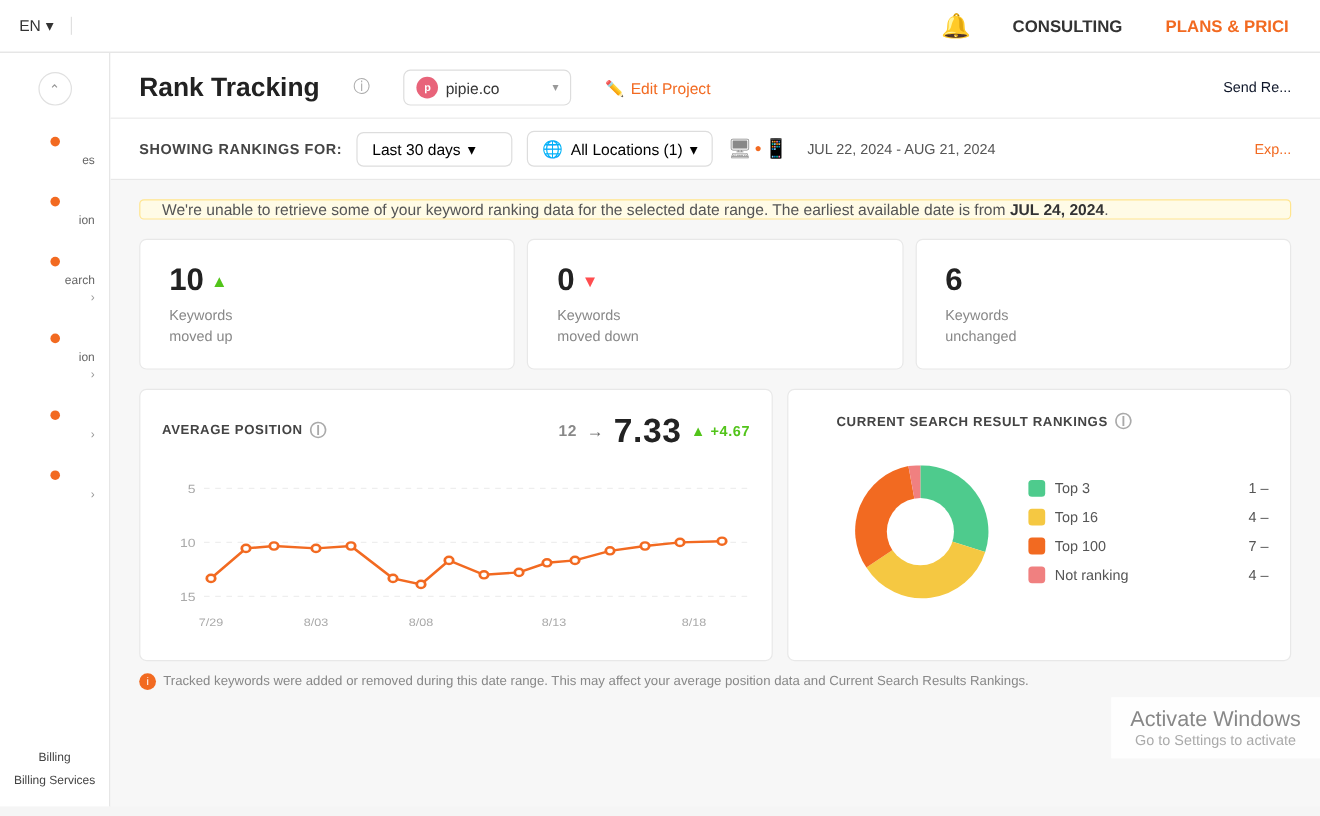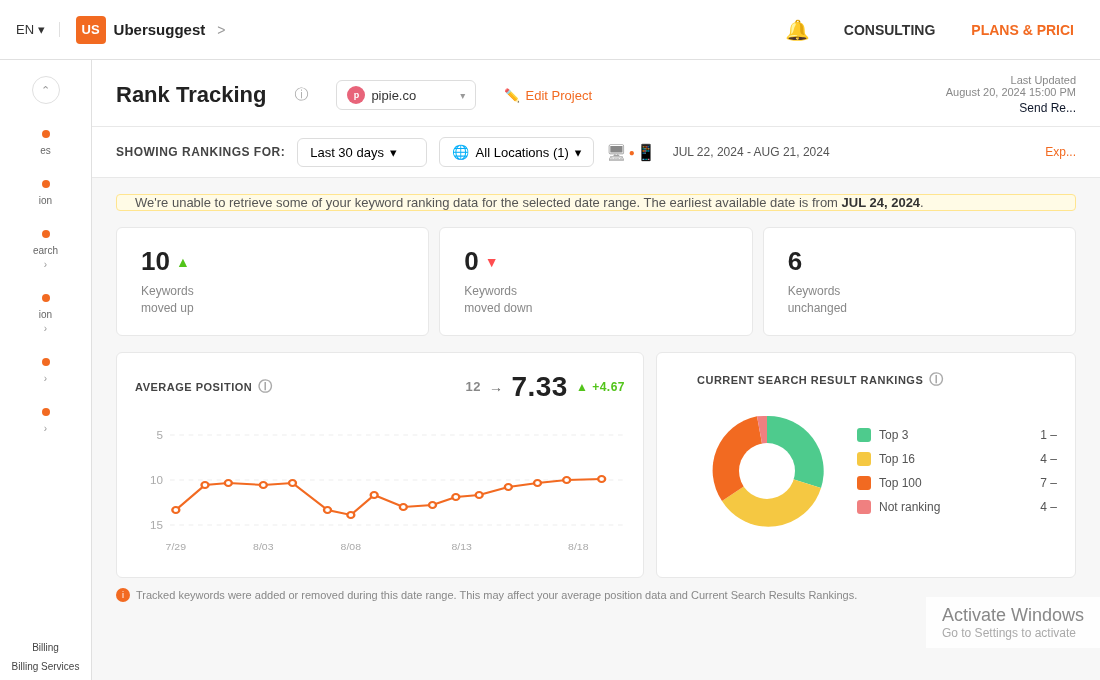--- a/index.html
+++ b/index.html
@@ -1,37 +1,37 @@
 <!DOCTYPE html>
 <html><head>
   <meta charset="utf-8">
   <style>
     * { box-sizing: border-box; margin: 0; padding: 0; }
     body { font-family: -apple-system, BlinkMacSystemFont, 'Segoe UI', Arial, sans-serif; background: #f5f5f5; overflow: hidden; width: 1100px; height: 680px; }
 
     
     .top-nav {
       display: flex; align-items: center; background: #fff; border-bottom: 1px solid #e0e0e0;
-      height: 60px; padding: 0 16px; gap: 16px; position: relative; z-index: 10;
+      height: 44px; padding: 0 16px; gap: 16px; position: relative; z-index: 10;
     }
     .lang-selector { display: flex; align-items: center; gap: 4px; font-size: 13px; color: #333; cursor: pointer; border-right: 1px solid #e0e0e0; padding-right: 14px; }
     .brand-logo { display: flex; align-items: center; gap: 8px; }
     .brand-icon { background: #f26a21; color: #fff; font-weight: 700; font-size: 13px; border-radius: 4px; width: 30px; height: 28px; display: flex; align-items: center; justify-content: center; }
     .brand-name { font-size: 15px; font-weight: 600; color: #222; }
     .brand-arrow { color: #999; font-size: 14px; margin-left: 4px; }
     .nav-spacer { flex: 1; }
     .bell-icon { font-size: 20px; color: #666; cursor: pointer; margin-right: 8px; }
     .nav-link { font-size: 14px; font-weight: 600; color: #333; cursor: pointer; padding: 0 10px; }
     .nav-link.orange { color: #f26a21; }
 
     
     .layout { display: flex; height: calc(680px - 52px); }
     .sidebar { width: 92px; background: #fff; border-right: 1px solid #e0e0e0; display: flex; flex-direction: column; align-items: center; padding: 8px 0; position: relative; }
     .sidebar-collapse { width: 28px; height: 28px; background: #fff; border: 1px solid #e0e0e0; border-radius: 50%; display: flex; align-items: center; justify-content: center; cursor: pointer; font-size: 11px; color: #999; margin: 8px auto 12px; }
-    .sidebar-item { width: 100%; padding: 10px 12px; display: flex; flex-direction: column; align-items: center; cursor: pointer; font-size: 11px; color: #666; gap: 3px; }
+    .sidebar-item { width: 100%; padding: 10px 12px; display: flex; flex-direction: column; align-items: flex-end; cursor: pointer; font-size: 11px; color: #666; gap: 3px; }
     .sidebar-item-label { font-size: 10px; text-align: center; }
     .sidebar-dot { width: 8px; height: 8px; background: #f26a21; border-radius: 50%; margin: 4px auto; }
     .sidebar-arrow { font-size: 10px; color: #999; }
     .sidebar-bottom { margin-top: auto; width: 100%; }
     .sidebar-billing { padding: 8px 0; text-align: center; font-size: 10px; color: #444; cursor: pointer; }
     .sidebar-billing-services { font-size: 10px; color: #444; text-align: center; cursor: pointer; padding-bottom: 8px; }
 
     
     .main { flex: 1; overflow: hidden; background: #f7f7f7; }
 
@@ -92,35 +92,30 @@
     .legend { display: flex; flex-direction: column; gap: 10px; flex: 1; }
     .legend-item { display: flex; gap: 8px; font-size: 12px; color: #555; }
     .legend-dot { width: 14px; height: 14px; border-radius: 3px; flex-shrink: 0; }
     .legend-count { margin-left: auto; font-size: 12px; color: #555; }
 
     
     .footer-note { margin: 10px 24px 0; font-size: 11px; color: #888; display: flex; align-items: center; gap: 6px; }
     .info-circle { width: 14px; height: 14px; border-radius: 50%; background: #f26a21; color: #fff; font-size: 9px; display: flex; align-items: center; justify-content: center; flex-shrink: 0; }
 
     
-    .activate-overlay { position: absolute; bottom: 40px; right: 0; background: rgba(255,255,255,0.85); padding: 8px 16px; font-size: 18px; color: #888; text-align: left; pointer-events: none; }
+    .activate-overlay { position: absolute; bottom: 40px; right: 0; background: rgba(255,255,255,0.85); padding: 8px 16px; font-size: 18px; color: #888; text-align: center; pointer-events: none; }
     .activate-overlay .sub { font-size: 12px; color: #aaa; }
   </style>
 </head>
 <body>
 
 <div class="top-nav">
   <div class="lang-selector">
     <span>EN</span>
     <span>▾</span>
-  </div>
-  <div class="brand-logo">
-    <div class="brand-icon">US</div>
-    <span class="brand-name">Ubersuggest</span>
-    <span class="brand-arrow">&gt;</span>
   </div>
   <div class="nav-spacer"></div>
   <div class="bell-icon">🔔</div>
   <span class="nav-link">CONSULTING</span>
   <span class="nav-link orange">PLANS &amp; PRICI</span>
 </div>
 
 <div class="layout">
 
   <div class="sidebar">
@@ -167,24 +162,20 @@
       <div class="project-select">
         <div class="project-dot">p</div>
         <span class="project-name">pipie.co</span>
         <span class="dropdown-arrow">▾</span>
       </div>
       <div class="edit-project">
         <span class="edit-icon">✏️</span>
         <span>Edit Project</span>
       </div>
       <div class="header-right">
-        <div class="last-updated">
-          <span>Last Updated</span><br>
-          <span>August 20, 2024 15:00 PM</span>
-        </div>
         <span class="send-report">Send Re...</span>
       </div>
     </div>
 
     <div class="filters-bar">
       <span class="filter-label">SHOWING RANKINGS FOR:</span>
       <div class="filter-select">
         <span>Last 30 days</span>
         <span>▾</span>
       </div>

